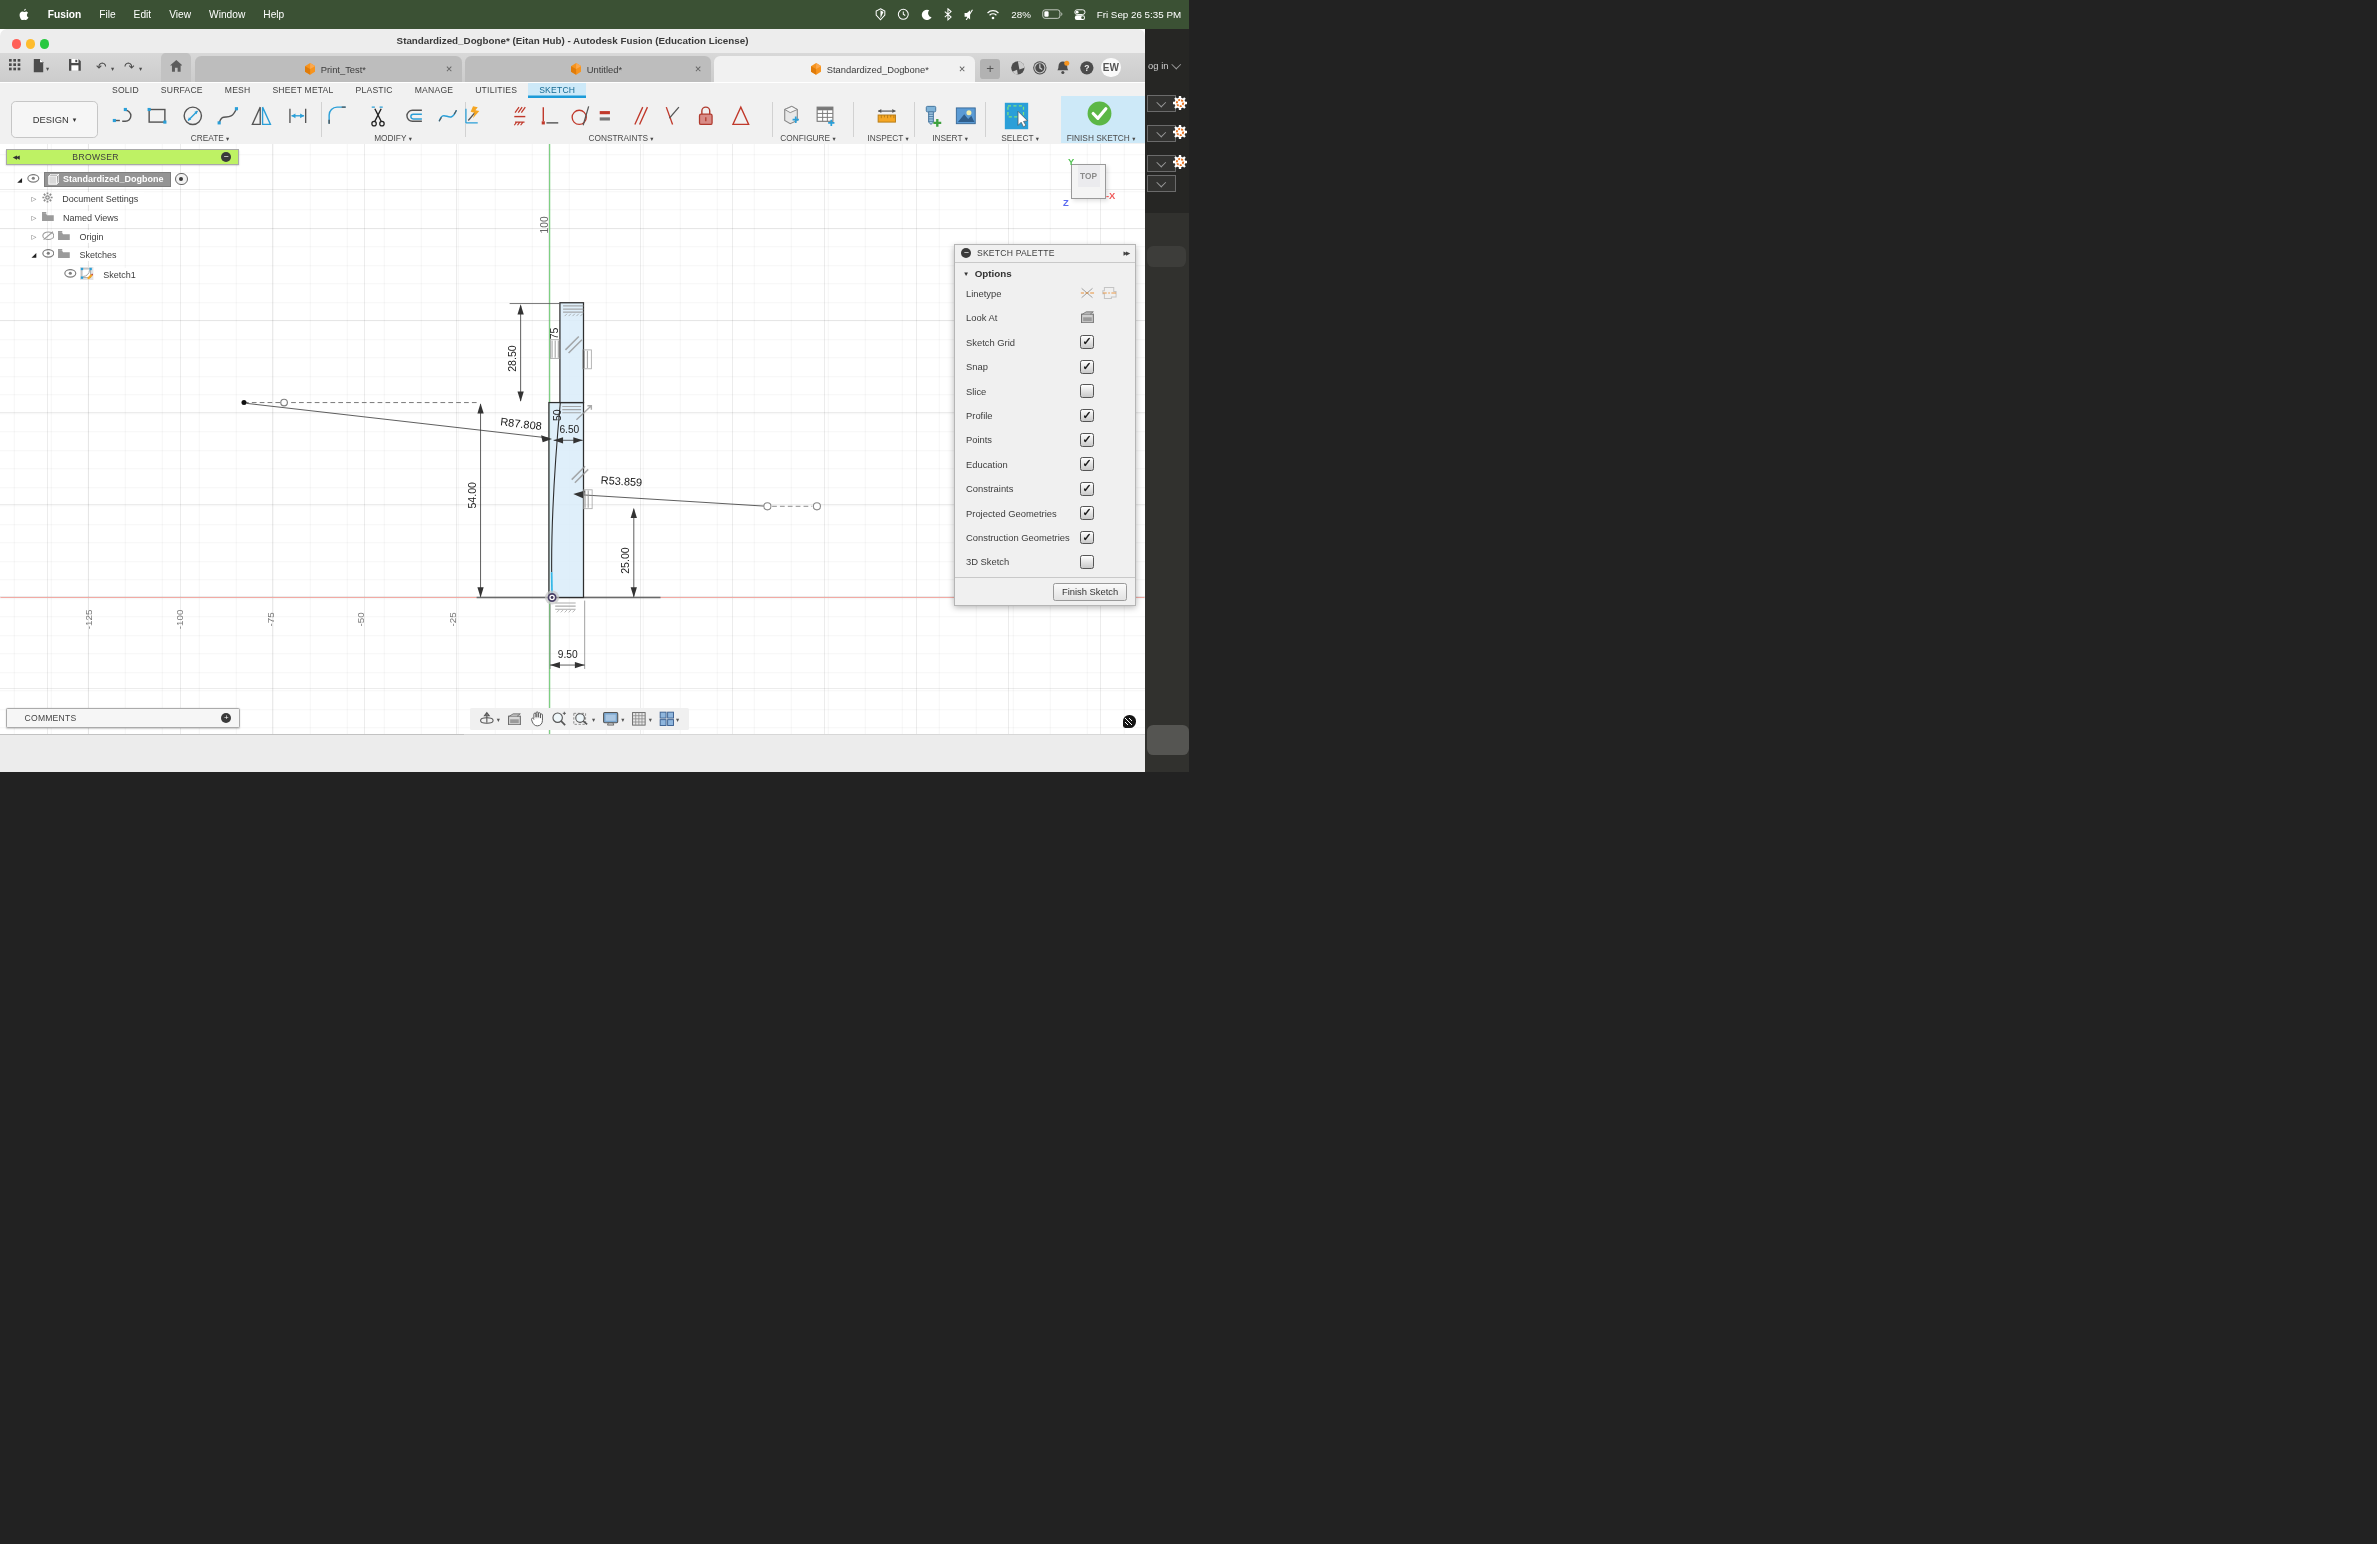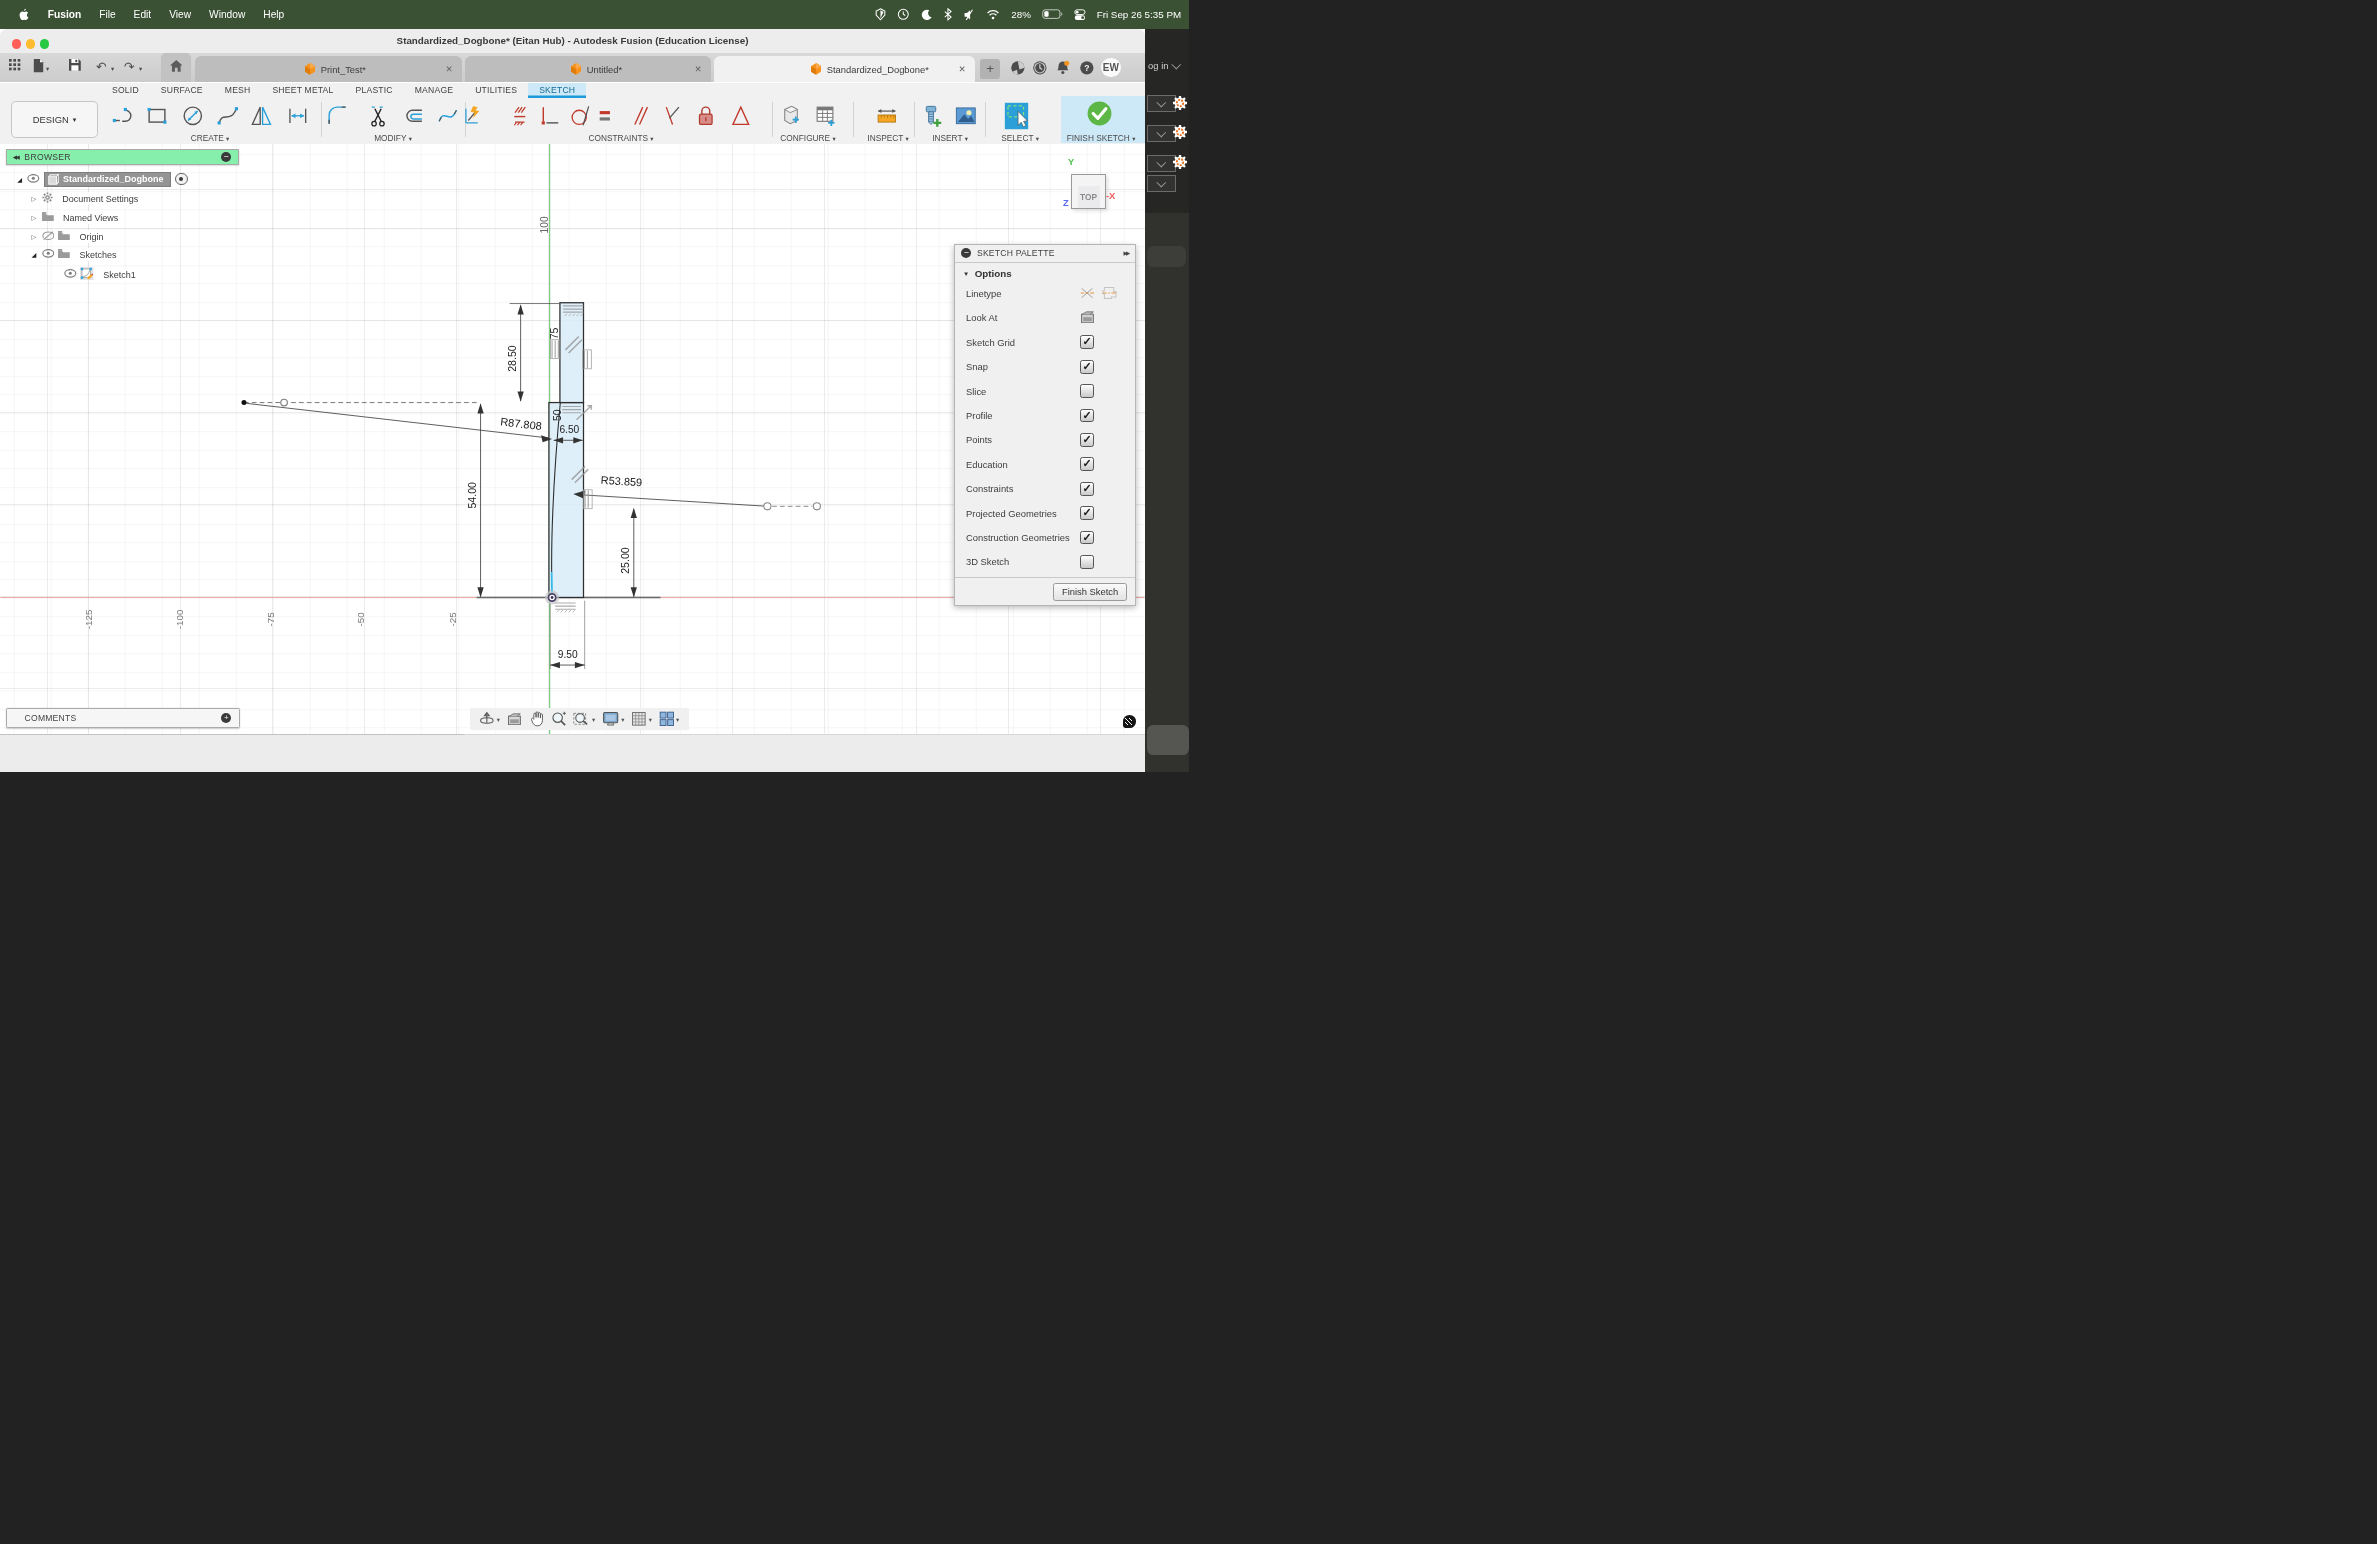--- a/index.html
+++ b/index.html
@@ -41,21 +41,21 @@
   
   .canvas{position:absolute;left:0;top:144px;width:1145px;height:591px;background:#fff;
     background-image:
       repeating-linear-gradient(to right,rgba(0,0,0,.075) 0 0.8px,transparent 0.8px 92px),
       repeating-linear-gradient(to bottom,rgba(0,0,0,.075) 0 0.8px,transparent 0.8px 92px),
       repeating-linear-gradient(to right,rgba(0,0,0,.035) 0 0.8px,transparent 0.8px 18.5px),
       repeating-linear-gradient(to bottom,rgba(0,0,0,.035) 0 0.8px,transparent 0.8px 18.5px);
     background-position:88px 0,0 84px,13.8px 0,0 10.2px;}
   .csvg{position:absolute;left:0;top:0;}
   
-  .bheader{position:absolute;left:5.5px;top:149px;width:233px;height:15.7px;background:#86efac;border:0.8px solid #a9a9a9;box-shadow:0 0.8px 1.6px rgba(0,0,0,.25);display:flex;align-items:center;font-size:8.6px;color:#3e3e3e;padding:0 6.3px;box-sizing:border-box;}
+  .bheader{position:absolute;left:5.5px;top:149px;width:233px;height:15.7px;background:#bef264;border:0.8px solid #a9a9a9;box-shadow:0 0.8px 1.6px rgba(0,0,0,.25);display:flex;align-items:center;font-size:8.6px;color:#3e3e3e;padding:0 6.3px;box-sizing:border-box;gap:48px;}
   .bheader .t{margin-left:6.3px;letter-spacing:0.3px;}
   .mcirc{width:10.2px;height:10.2px;border-radius:50%;background:#3a3a3a;color:#fff;font-size:8.6px;line-height:9.4px;text-align:center;margin-left:auto;}
   .brow{position:absolute;display:flex;align-items:center;gap:3.9px;font-size:9px;color:#3d3d3d;}
   .brow .bg{background:rgba(255,255,255,.9);padding:1.6px 5.5px;}
   .sel{display:flex;align-items:center;gap:3.9px;background:#949494;border:0.8px solid #7e7e7e;color:#fff;font-weight:bold;padding:0.8px 7px 0.8px 3.1px;}
   .tri{font-size:6.3px;color:#222;width:7.9px;text-align:center;}
   .radio{width:10.2px;height:10.2px;border-radius:50%;border:1.2px solid #666;background:#f2f2f2;display:flex;align-items:center;justify-content:center;}
   .radio i{width:3.9px;height:3.9px;border-radius:50%;background:#3a3a3a;}
   
   .palette{position:absolute;left:954px;top:244px;width:182px;height:362px;background:#f0f0f0;border:0.8px solid #b5b5b5;box-shadow:0 1.6px 6.3px rgba(0,0,0,.3);box-sizing:border-box;}
@@ -63,21 +63,21 @@
   .pheader .ex{margin-left:auto;font-size:5.5px;color:#444;letter-spacing:-1.6px;}
   .psection{display:flex;align-items:center;gap:5.5px;font-size:9.8px;font-weight:bold;color:#333;padding:5.5px 7.9px 2.4px 7.9px;}
   .psection .s{font-size:6.3px;}
   .prow{display:flex;align-items:center;height:24.4px;padding:0 11px;font-size:9.4px;color:#3d3d3d;}
   .prow .lbl{flex:1;}
   .prow .ctl{width:50px;display:flex;align-items:center;gap:6.3px;padding-left:6.3px;box-sizing:border-box;}
   .cb{width:11.8px;height:11.8px;border:1.2px solid #555;border-radius:2.4px;background:linear-gradient(#fff,#c9c9c9);font-size:11px;font-weight:bold;color:#1d1d1d;line-height:10.2px;text-align:center;}
   .pfooter{height:27px;border-top:0.8px solid #c9c9c9;margin-top:3.1px;display:flex;align-items:center;justify-content:flex-end;padding-right:7.9px;}
   .finishbtn{border:0.8px solid #9a9a9a;background:linear-gradient(#fafafa,#e2e2e2);border-radius:2.4px;font-size:9.4px;color:#333;padding:2.4px 7.9px;}
   
-  .vcube{position:absolute;left:1071px;top:174px;width:33px;height:33px;border:0.8px solid #9a9a9a;background:#f4f4f4;box-shadow:1.6px 1.6px 3.9px rgba(0,0,0,.12);display:flex;align-items:flex-end;justify-content:center;}
+  .vcube{position:absolute;left:1071px;top:164px;width:33px;height:33px;border:0.8px solid #9a9a9a;background:#f4f4f4;box-shadow:1.6px 1.6px 3.9px rgba(0,0,0,.12);display:flex;align-items:flex-start;justify-content:center;}
   .vcube .inner{width:22px;height:22px;background:#ebebee;display:flex;align-items:center;justify-content:center;font-size:8.3px;color:#8a8a8a;font-weight:bold;}
   .vax{position:absolute;font-size:9.4px;font-weight:bold;}
   
   .comments{position:absolute;left:6.3px;top:708px;width:234px;height:20.4px;background:#f6f6f6;border:0.8px solid #ababab;border-radius:1.6px;box-shadow:0 0.8px 1.6px rgba(0,0,0,.2);display:flex;align-items:center;font-size:8.6px;color:#444;letter-spacing:0.2px;padding:0 7.9px 0 17.3px;box-sizing:border-box;}
   .comments .pc{margin-left:auto;width:10.2px;height:10.2px;border-radius:50%;background:#3a3a3a;color:#fff;font-size:7.9px;line-height:10.2px;text-align:center;}
   .navbar{position:absolute;left:470px;top:708px;height:22px;background:#f0f0f0;display:flex;align-items:center;gap:7px;padding:0 9.4px;border-radius:1.6px;}
   .nv{display:flex;align-items:center;gap:1.6px;color:#555;}
   .nv .c{font-size:6.3px;color:#555;}
   
   .timeline{position:absolute;left:0;top:735px;width:1145px;height:37px;background:#ececec;}

